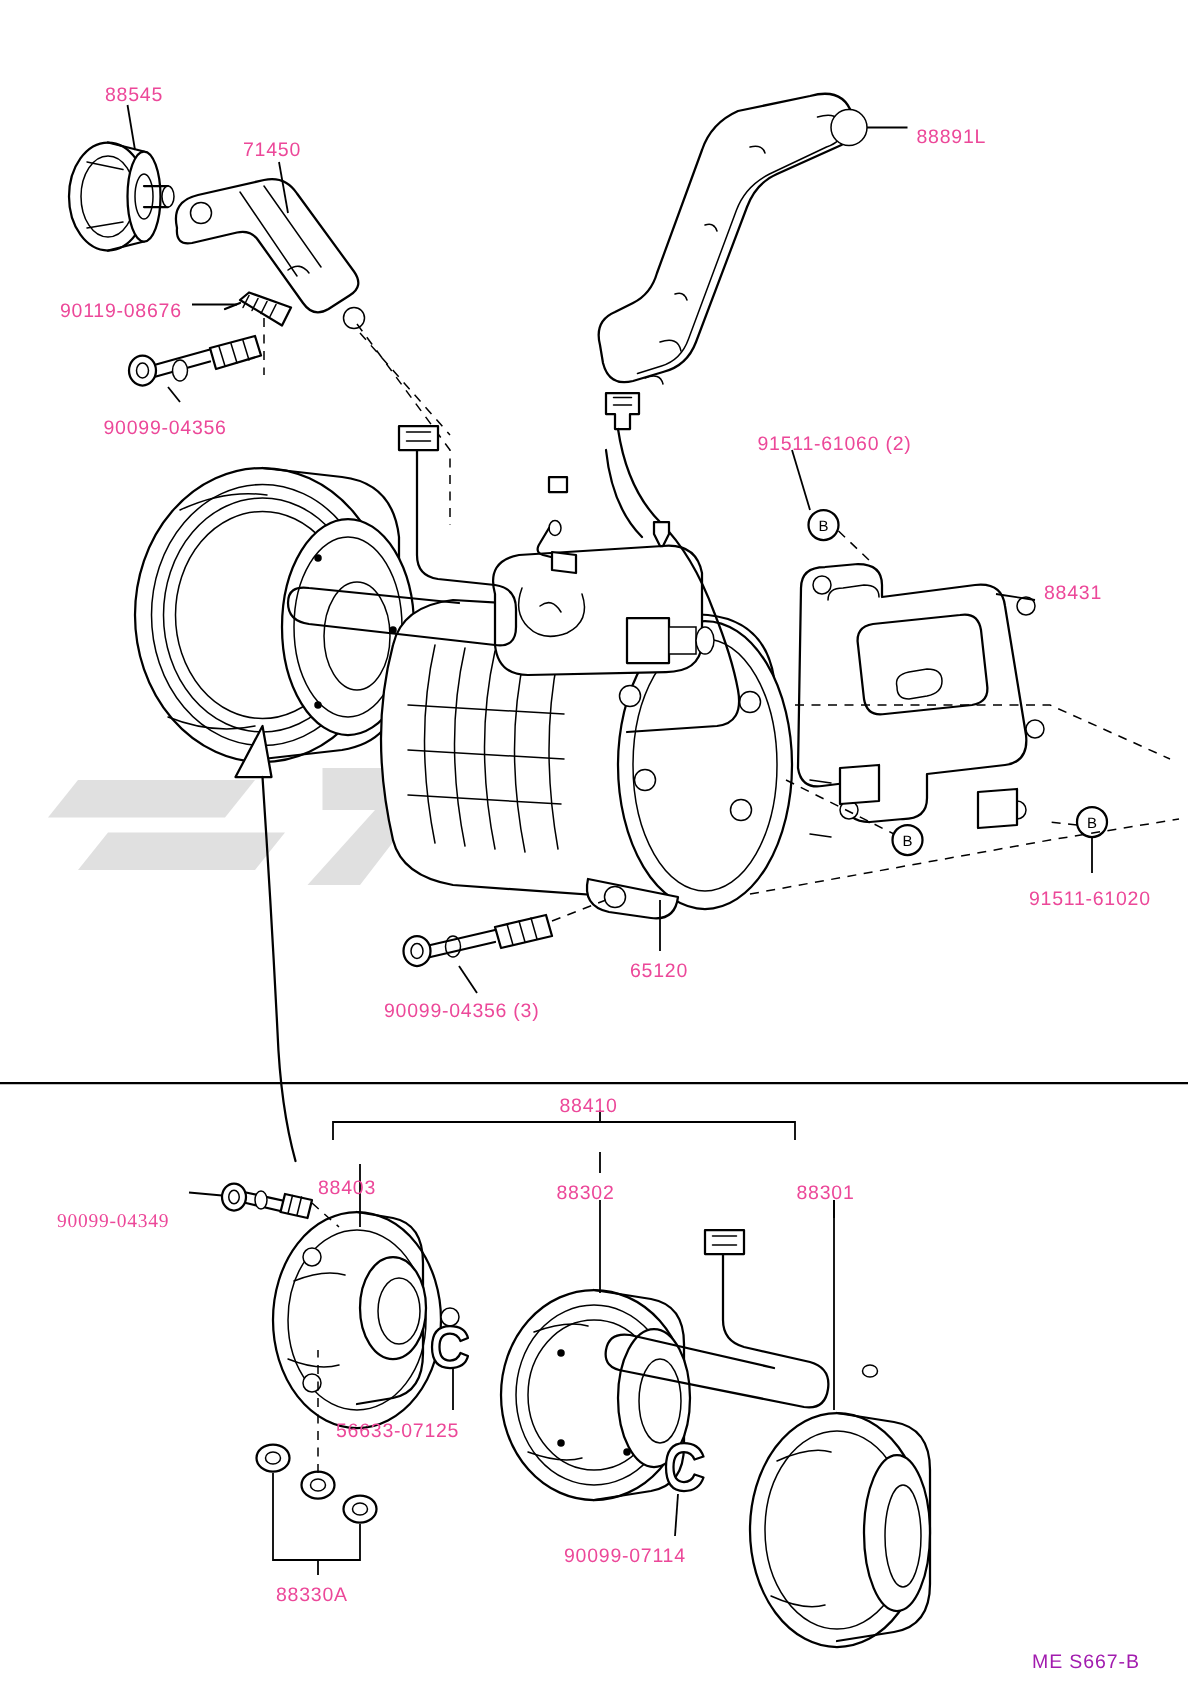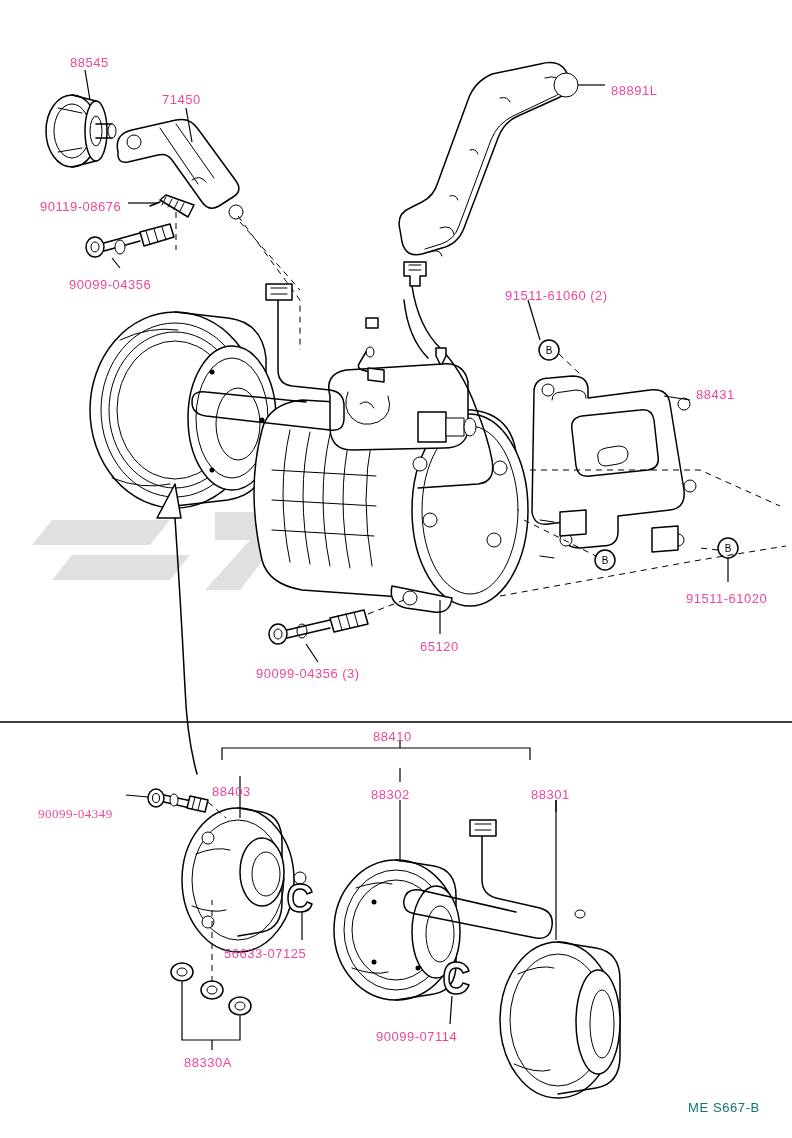--- a/index.html
+++ b/index.html
@@ -30,21 +30,21 @@
     font-size: 13px;
     letter-spacing: 0.5px;
     color: #ec4899;
     white-space: nowrap;
   }
   .footer-code {
     position: absolute;
     font-family: "Liberation Sans", sans-serif;
     font-size: 13px;
     letter-spacing: 0.6px;
-    color: #0f766e;
+    color: #a21caf;
     white-space: nowrap;
   }
 </style>
 </head>
 <body>
 
 <div id="page">
 
   <svg id="diagram-svg" viewBox="0 0 792 1138">
     <defs>

